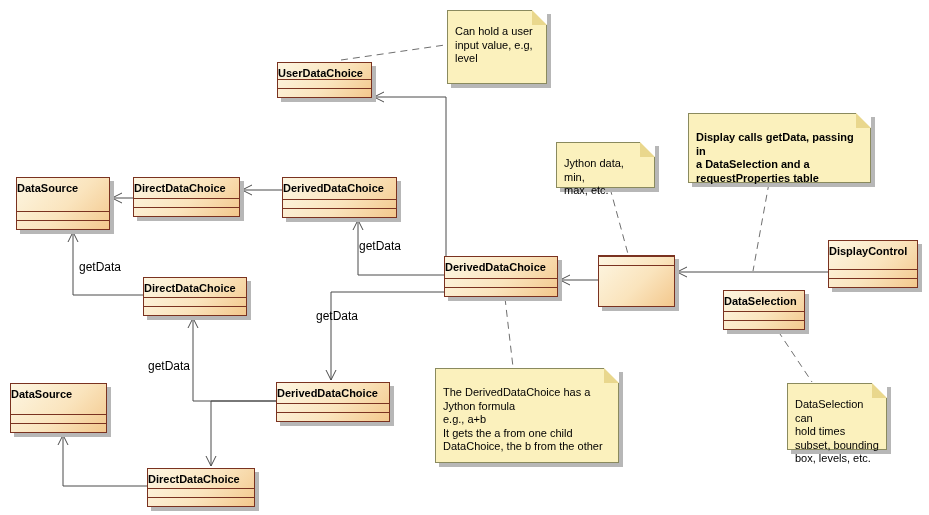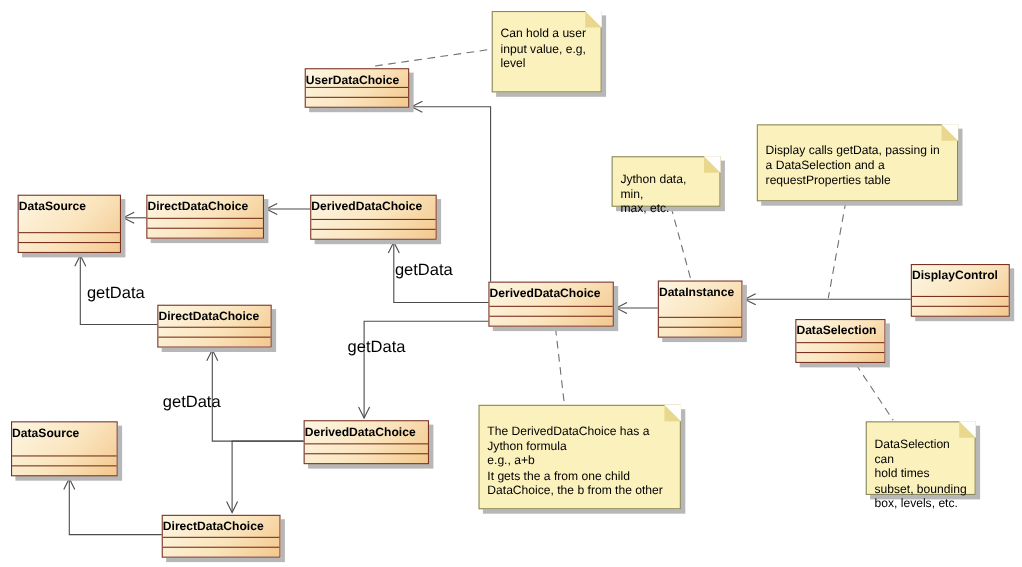--- a/index.html
+++ b/index.html
@@ -25,21 +25,21 @@
     box-shadow:4px 4px 0 var(--shadow-color);
     font-size:11px;line-height:13.5px;
   }
   .note-fold{
     position:absolute;top:-1px;right:-1px;width:0;height:0;
     border-style:solid;border-width:0 15px 15px 0;
     border-color:#ffffff #ffffff var(--note-fold) var(--note-fold);
   }
   .note-text{padding:14px 7px 5px 7px;white-space:pre-line;}
   .note-text.pad-lg{padding-top:17px;}
-  .edge-label{position:absolute;font-size:15px;line-height:12px;white-space:nowrap;}
+  .edge-label{position:absolute;font-size:12px;line-height:12px;white-space:nowrap;}
 </style>
 </head>
 <body>
 
 <div class="canvas">
 
   <svg class="connector-layer" width="929" height="515" viewBox="0 0 929 515">
     <defs>
       <marker id="arrow" markerWidth="12" markerHeight="12" viewBox="0 0 12 12" refX="11" refY="6" orient="auto" markerUnits="userSpaceOnUse">
         <path d="M1,1 L11,6 L1,11" fill="none" stroke="#4B4B4B" stroke-width="1"></path>
@@ -91,21 +91,20 @@
     <div class="uml-row"></div>
   </div>
 
   <div class="uml-class" style="left:444px;top:256px;width:114px;height:41px;">
     <div class="uml-title">DerivedDataChoice</div>
     <div class="uml-row"></div>
     <div class="uml-row"></div>
   </div>
 
   <div class="uml-class" style="left:598px;top:255px;width:77px;height:52px;">
-    <div class="uml-title">DataInstance</div>
     <div class="uml-row"></div>
     <div class="uml-row"></div>
   </div>
 
   <div class="uml-class" style="left:723px;top:290px;width:82px;height:40px;">
     <div class="uml-title">DataSelection</div>
     <div class="uml-row"></div>
     <div class="uml-row"></div>
   </div>
 
@@ -145,21 +144,21 @@
 input value, e.g,
 level</div>
   </div>
 
   <div class="note" style="left:556px;top:142px;width:99px;height:46px;">
     <div class="note-fold"></div>
     <div class="note-text">Jython data, min,
 max, etc.</div>
   </div>
 
-  <div class="note" style="left:688px;top:113px;width:183px;height:70px;">
+  <div class="note" style="left:688px;top:113px;width:183px;height:70px;font-weight:bold;">
     <div class="note-fold"></div>
     <div class="note-text pad-lg">Display calls getData, passing in
 a DataSelection and a
 requestProperties table</div>
   </div>
 
   <div class="note" style="left:787px;top:383px;width:100px;height:67px;">
     <div class="note-fold"></div>
     <div class="note-text">DataSelection can
 hold times

